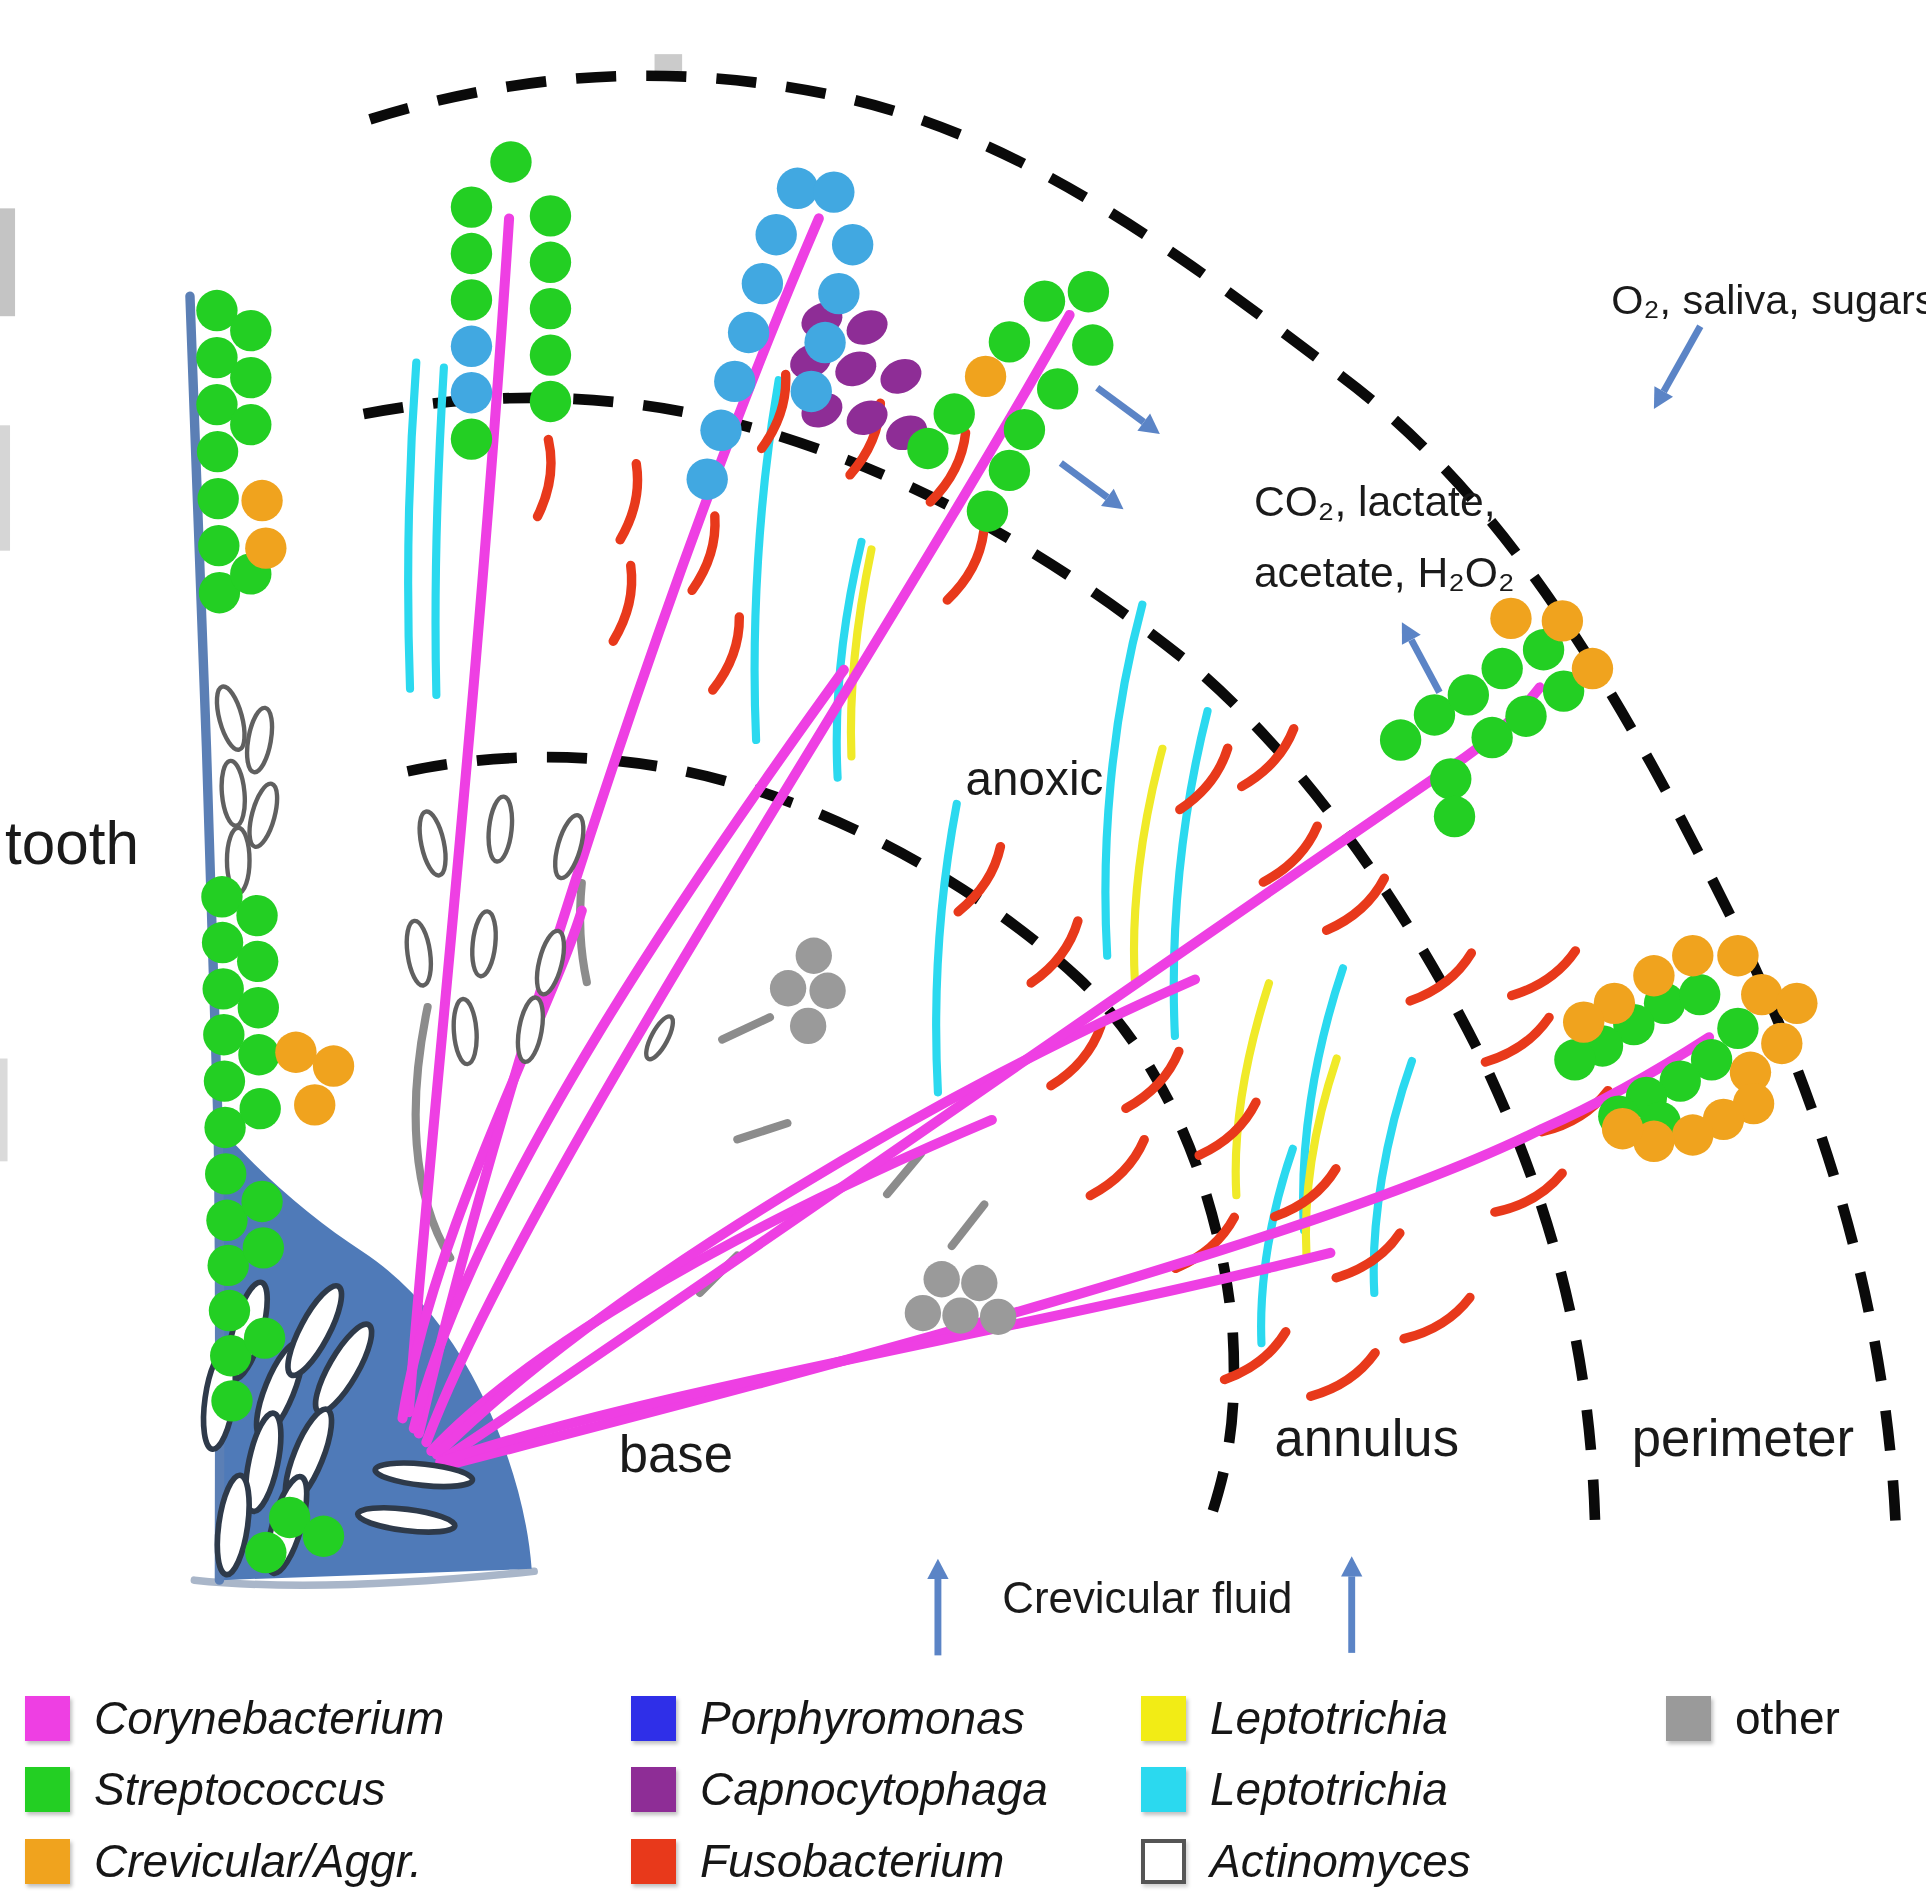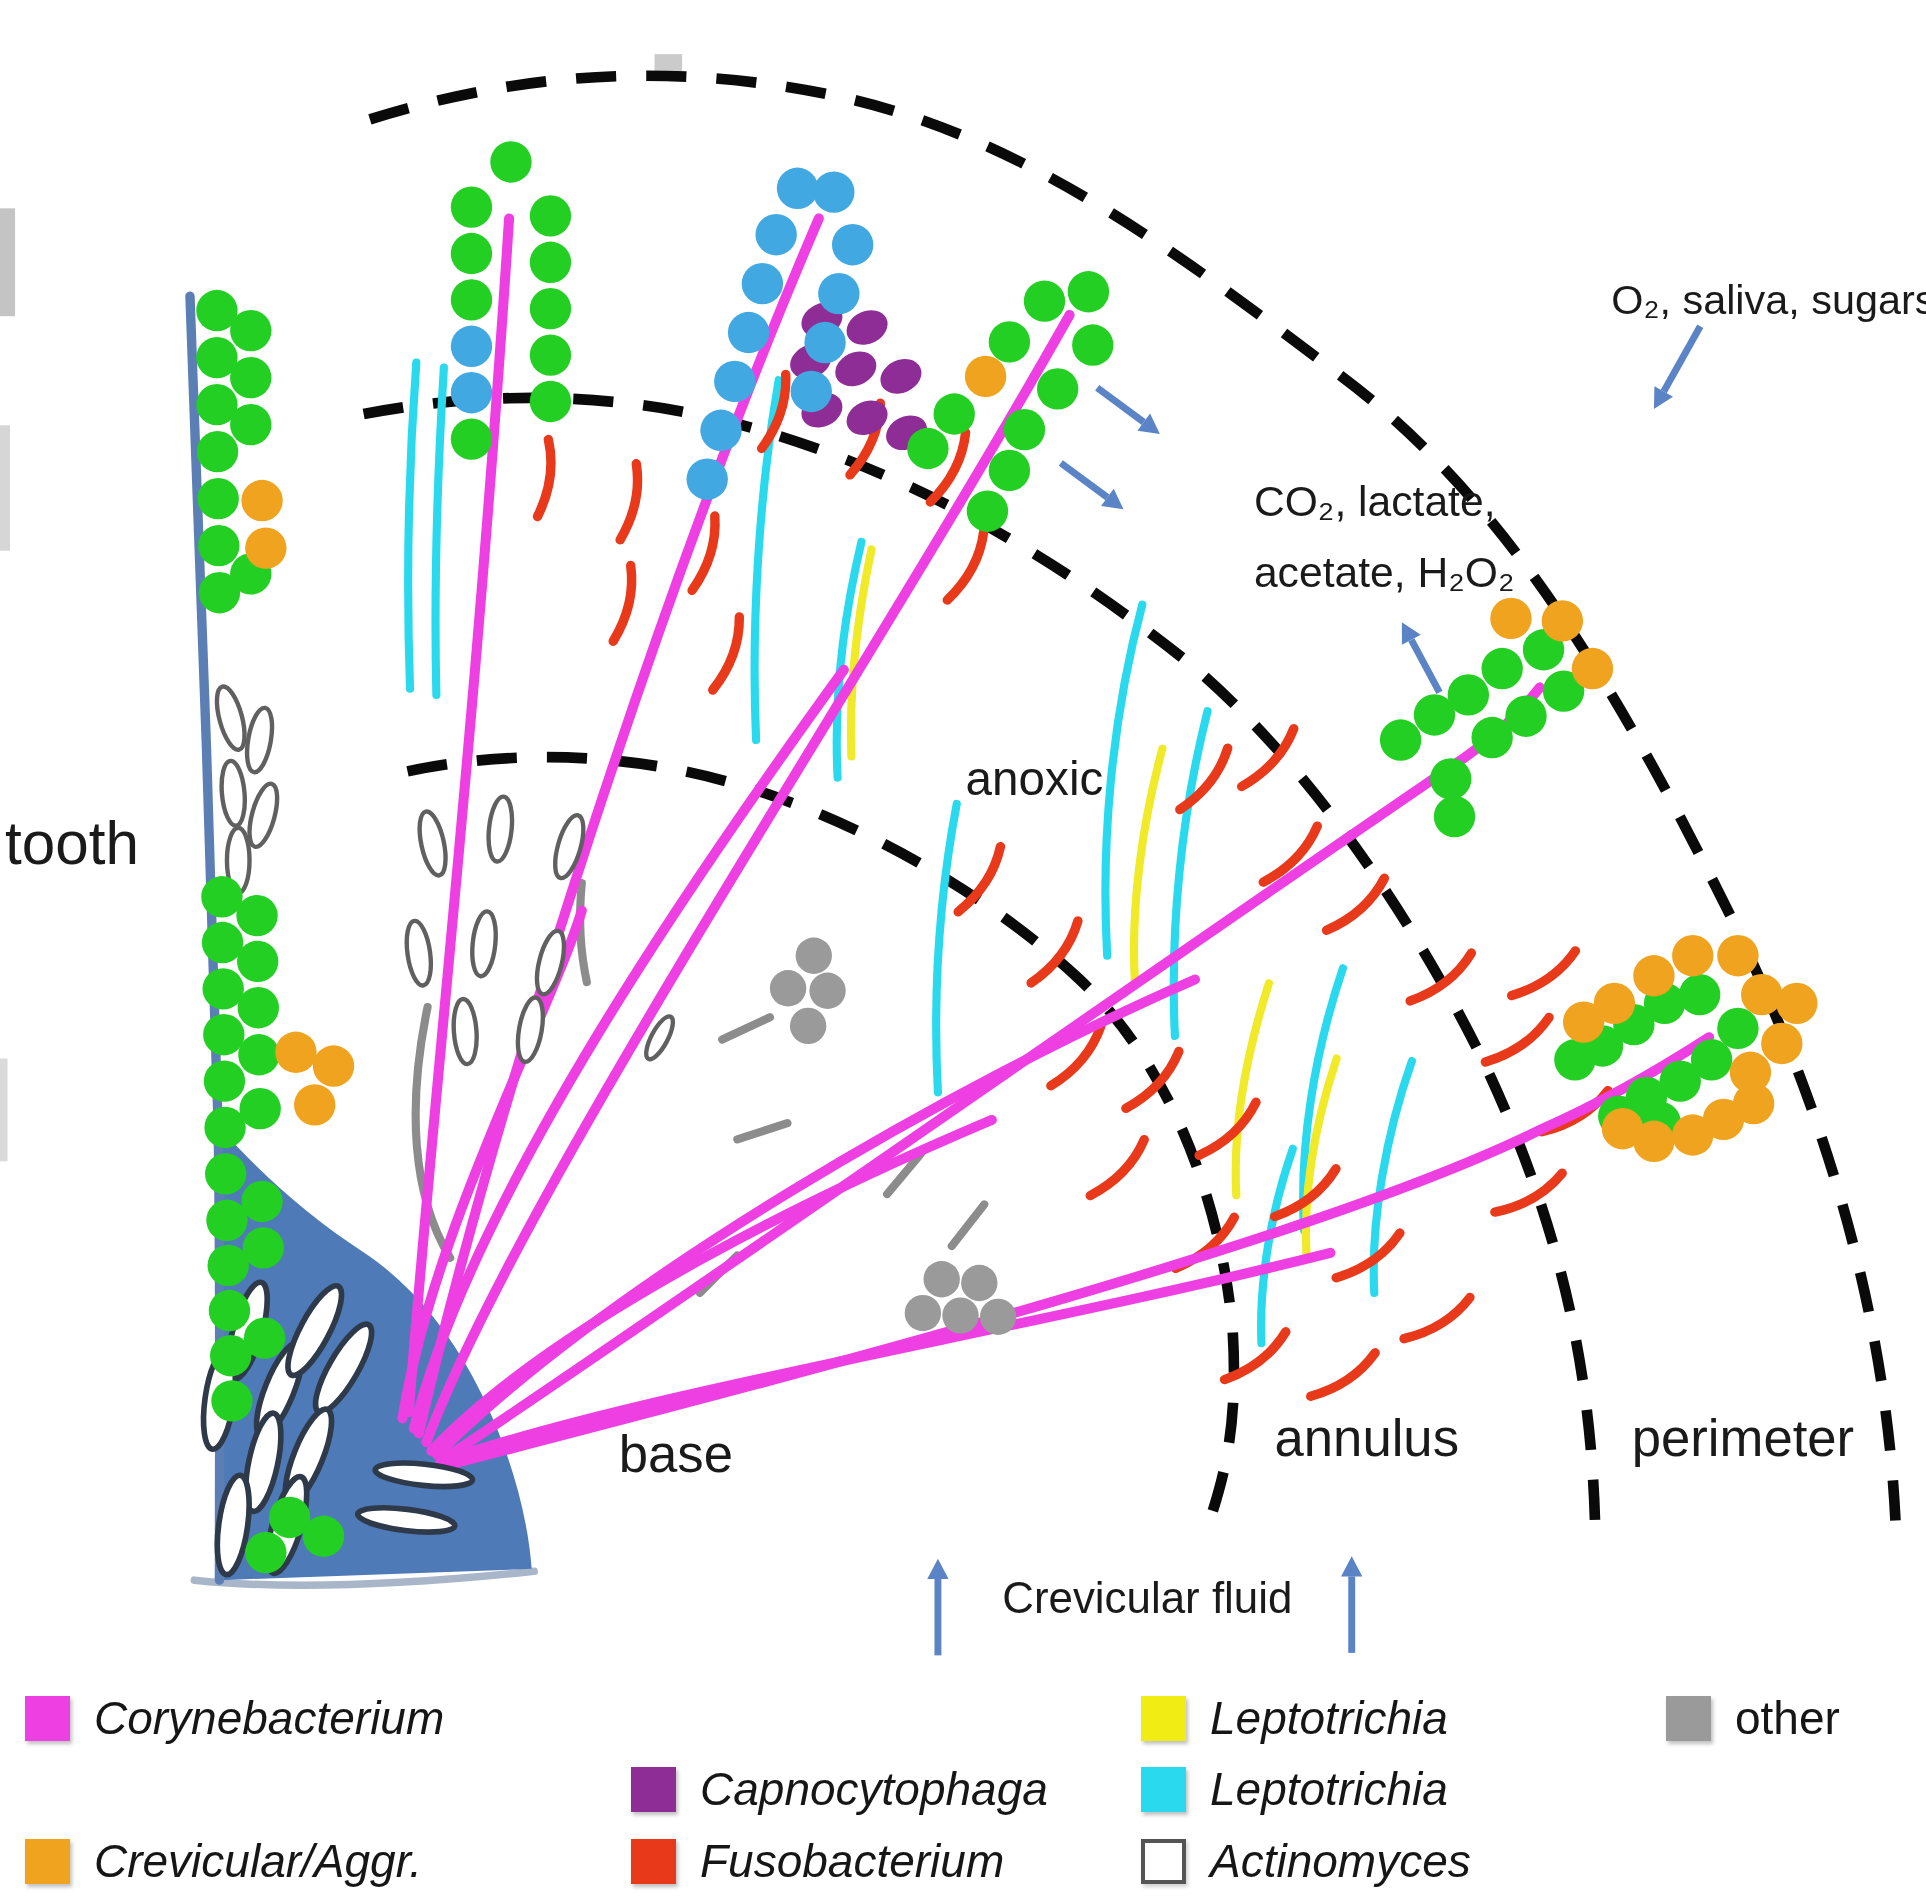--- a/index.html
+++ b/index.html
@@ -287,23 +287,31 @@
   <text class="lbl" x="2570" y="500" font-size="66" text-anchor="start">O₂, saliva, sugars</text>
   <text class="lbl" x="2000" y="822" font-size="68" text-anchor="start">CO₂, lactate,</text>
   <text class="lbl" x="2000" y="936" font-size="68" text-anchor="start">acetate, H₂O₂</text>
 </svg>
 
 <div id="legend">
   <div class="legend-item" style="left:25px;top:1693px">
     <span class="swatch" style="background: rgb(238, 63, 227);"></span>
     <span class="legend-label">Corynebacterium</span>
   </div>
+  <div class="legend-item" style="left:25px;top:1764px">
+    <span class="swatch" style="background: rgb(35, 207, 35);"></span>
+    <span class="legend-label">Streptococcus</span>
+  </div>
   <div class="legend-item" style="left:25px;top:1836px">
     <span class="swatch" style="background: rgb(240, 163, 30);"></span>
     <span class="legend-label">Crevicular/Aggr.</span>
+  </div>
+  <div class="legend-item" style="left:631px;top:1693px">
+    <span class="swatch" style="background: rgb(47, 47, 232);"></span>
+    <span class="legend-label">Porphyromonas</span>
   </div>
   <div class="legend-item" style="left:631px;top:1764px">
     <span class="swatch" style="background: rgb(142, 45, 150);"></span>
     <span class="legend-label">Capnocytophaga</span>
   </div>
   <div class="legend-item" style="left:631px;top:1836px">
     <span class="swatch" style="background: rgb(232, 57, 27);"></span>
     <span class="legend-label">Fusobacterium</span>
   </div>
   <div class="legend-item" style="left:1141px;top:1693px">

